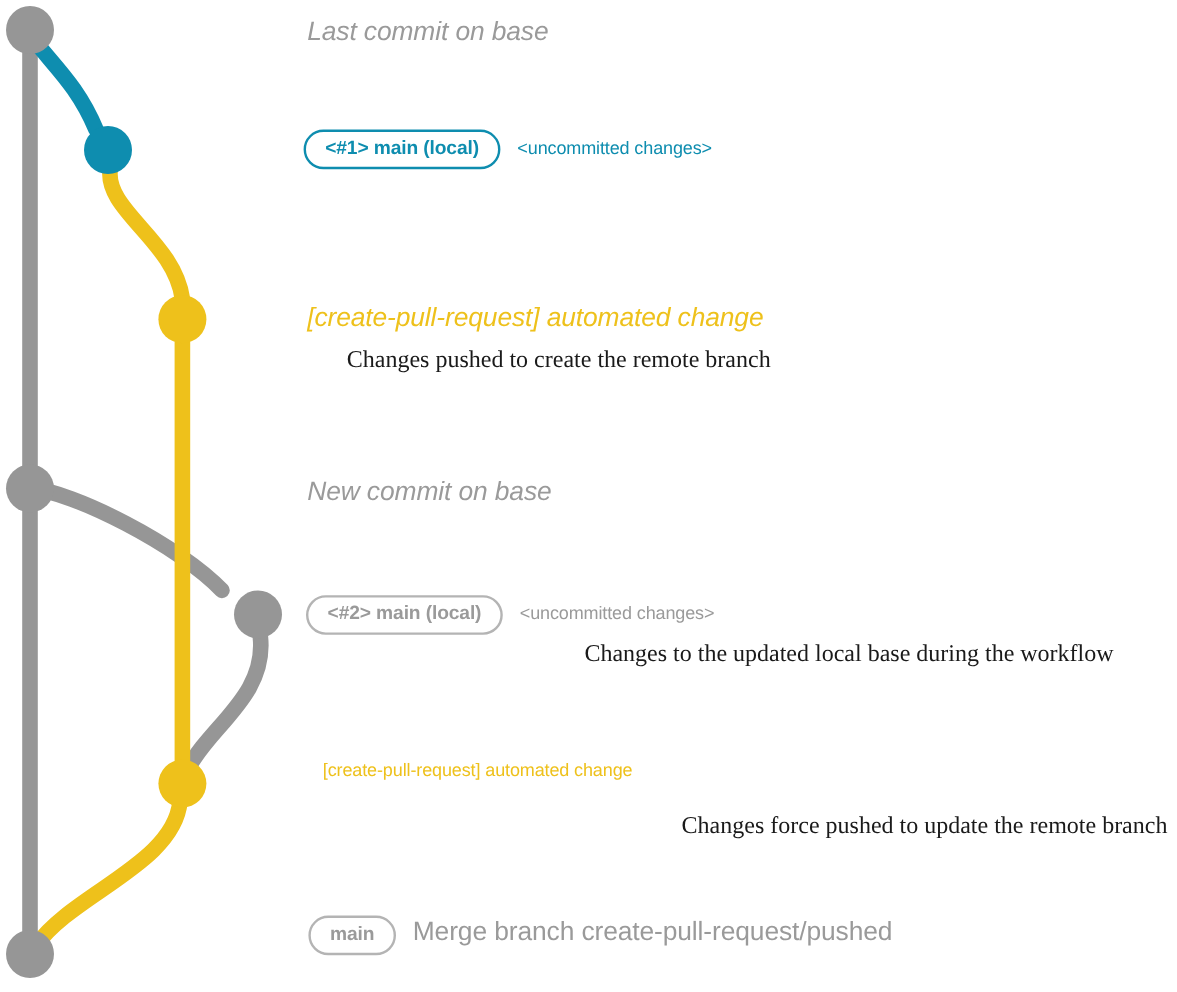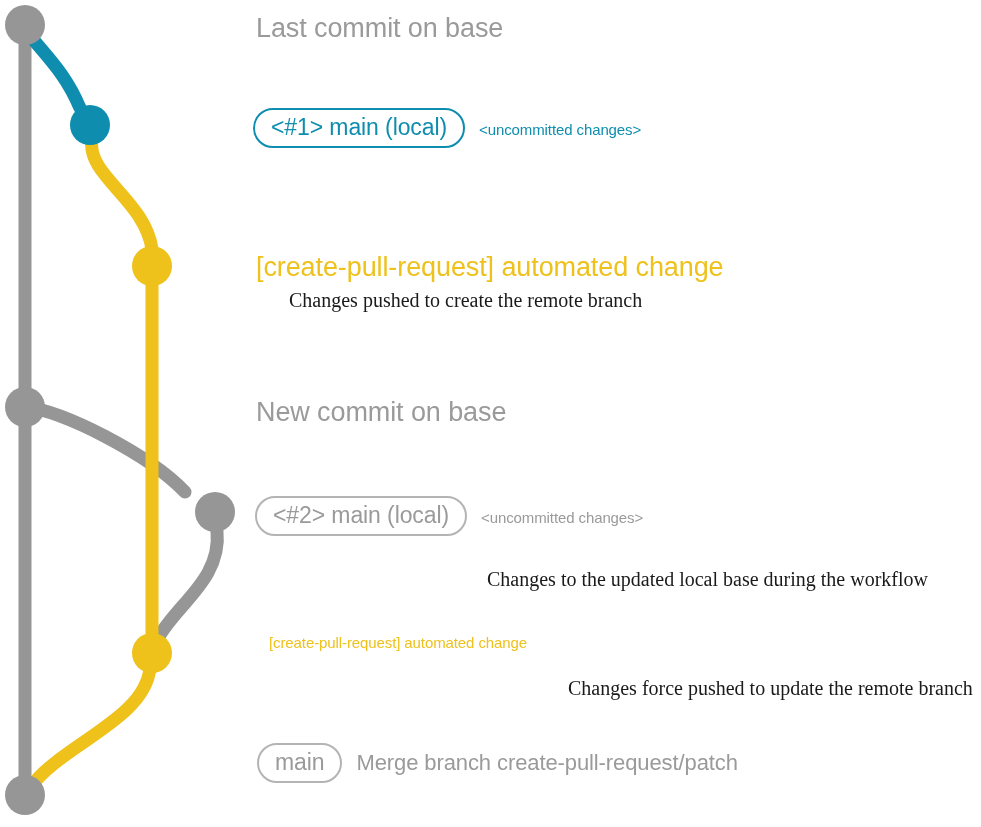--- a/index.html
+++ b/index.html
@@ -38,46 +38,47 @@
     align-items: baseline;
     white-space: nowrap;
   }
 
   .pill {
     display: inline-block;
     border-radius: 999px;
     border-style: solid;
     border-width: 2px;
     padding: 6px 16px 7px 16px;
-    font-size: 23px;
+    font-size: 16px;
     line-height: 1;
-    font-weight: 400;
+    font-weight: 700;
     letter-spacing: -0.1px;
     background: #ffffff;
   }
 
   .pill.teal   { border-color: #0e8daf; color: #0e8daf; }
   .pill.yellow { border-color: #eec11b; color: #eec11b; }
   .pill.gray   { border-color: #b4b4b4; color: #9a9a9a; }
 
   .subject {
     font-size: 15px;
     line-height: 1;
     letter-spacing: -0.1px;
   }
   .subject.teal   { color: #0e8daf; }
   .subject.yellow { color: #eec11b; }
   .subject.gray   { color: #9a9a9a; }
 
   .standalone-subject {
     position: absolute;
-    font-size: 27px;
+    font-size: 22px;
     line-height: 1;
     letter-spacing: -0.1px;
     white-space: nowrap;
+    font-style: italic;
   }
   .standalone-subject.gray   { color: #9a9a9a; }
   .standalone-subject.yellow { color: #eec11b; }
 
   .note {
     position: absolute;
     font-family: "Liberation Serif", serif;
     font-size: 20px;
     line-height: 1;
     color: #1a1a1a;
@@ -123,25 +124,25 @@
 
   <div class="standalone-subject yellow" style="left:256px; top:254px;">[create-pull-request] automated change</div>
   <div class="note" style="left:289px; top:290px;">Changes pushed to create the remote branch</div>
 
   <div class="standalone-subject gray" style="left:256px; top:399px;">New commit on base</div>
 
   <div class="row" style="left:255px; top:496px;justify-content:center;">
     <span class="pill gray">&lt;#2&gt; main (local)</span>
     <span class="subject gray" style="margin-left:14px;">&lt;uncommitted changes&gt;</span>
   </div>
-  <div class="note" style="left:487px; top:535px;margin-top:34px;">Changes to the updated local base during the workflow</div>
+  <div class="note" style="left:487px; top:535px;">Changes to the updated local base during the workflow</div>
 
   <div class="row" style="left:255px; top:635px;">
     <span class="subject yellow" style="margin-left:14px;">[create-pull-request] automated change</span>
   </div>
   <div class="note" style="left:568px; top:678px;text-align:right;">Changes force pushed to update the remote branch</div>
 
-  <div class="row" style="left:257px; top:743px;align-items:center;">
+  <div class="row" style="left:257px; top:763px;">
     <span class="pill gray">main</span>
-    <span class="subject gray" style="margin-left:14px; font-size:22px;">Merge branch create-pull-request/patch</span>
+    <span class="subject gray" style="margin-left:14px; font-size:22px;">Merge branch create-pull-request/pushed</span>
   </div>
 
 </div>
 
 </body></html>

